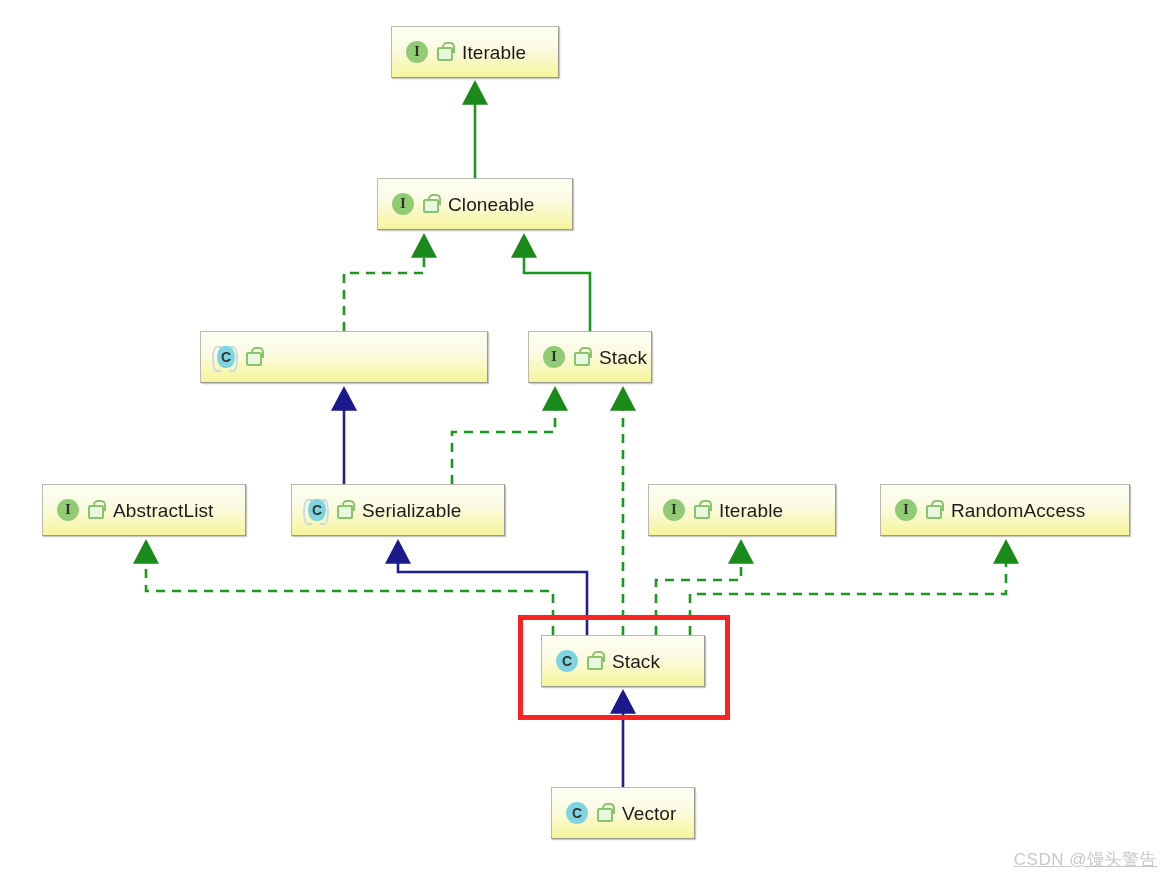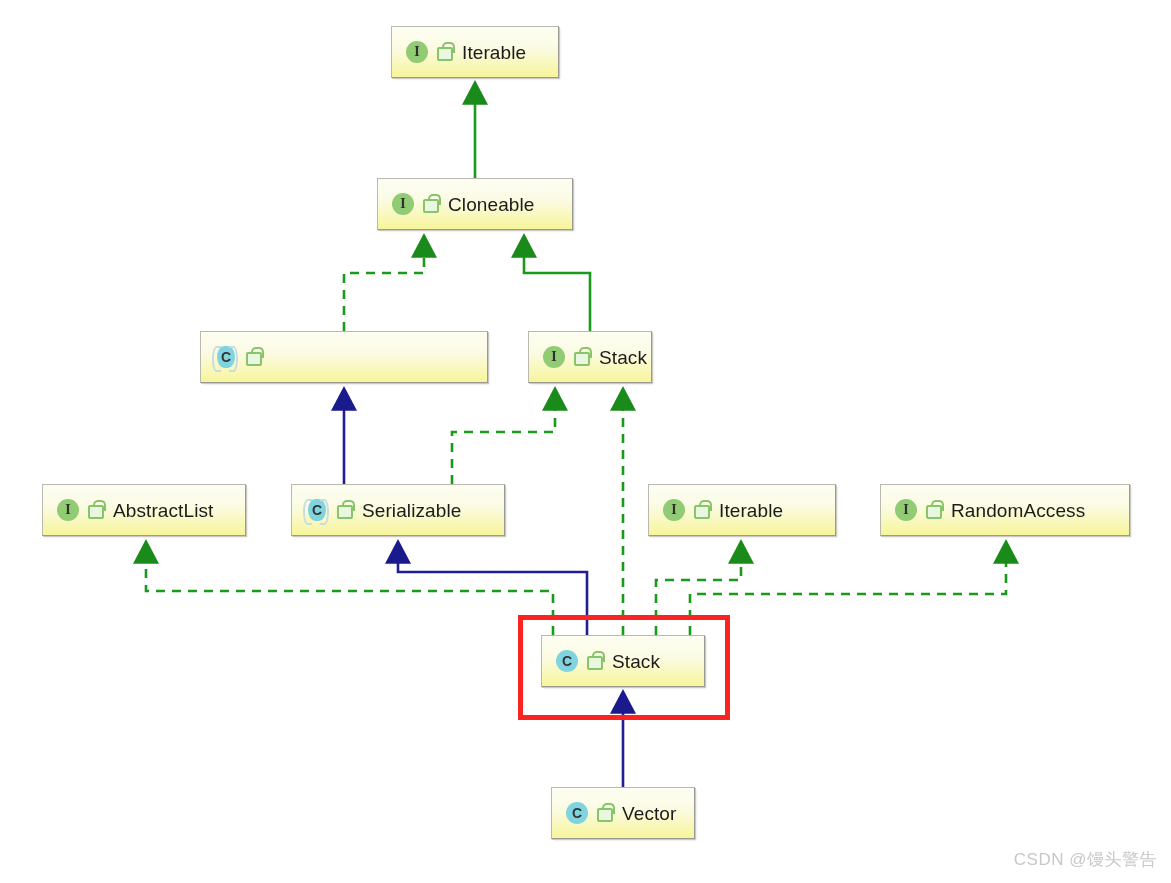--- a/index.html
+++ b/index.html
@@ -150,20 +150,21 @@
   
   #watermark {
     position: absolute;
     right: 14px;
     bottom: 12px;
     font-size: 17px;
     color: #c8c8c8;
     letter-spacing: 0.5px;
     z-index: 8;
     user-select: none;
+    text-decoration: underline;
   }
 </style>
 </head>
 <body>
 
 <div id="canvas">
 
   <svg id="edge-layer" viewBox="0 0 1171 883" width="1171" height="883">
     <defs>
       <marker id="arrow-green" markerWidth="13" markerHeight="13" refX="2.2" refY="5" orient="auto" markerUnits="strokeWidth">

